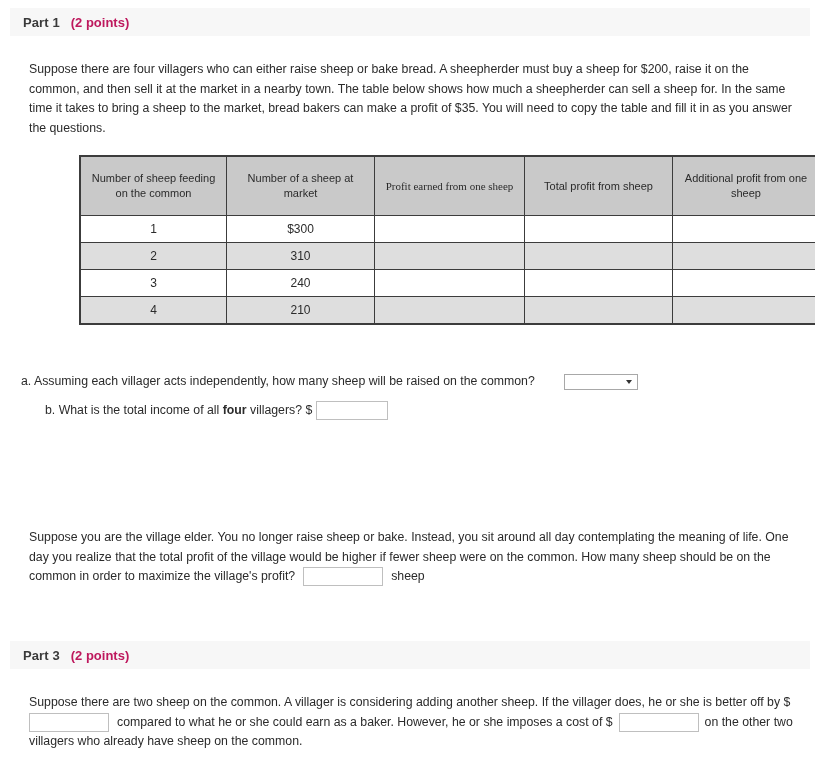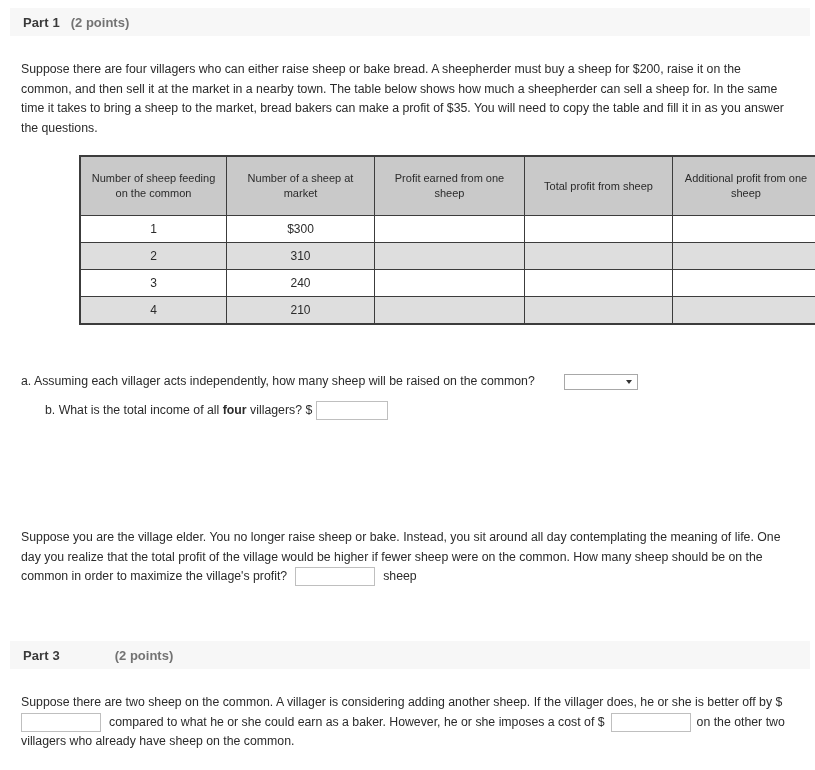--- a/index.html
+++ b/index.html
@@ -35,28 +35,28 @@
   }
   .part-header .part-title {
     font-size: 13px;
     font-weight: bold;
     color: #3a3a3a;
     letter-spacing: 0.1px;
   }
   .part-header .part-points {
     font-size: 13px;
     font-weight: bold;
-    color: #737373;
+    color: #be185d;
     margin-left: 11px;
   }
 
   
   .para {
     position: absolute;
-    left: 21px;
+    left: 29px;
     width: 772px;
     font-size: 12.3px;
     line-height: 19.6px;
     color: #2b2b2b;
     text-align: left;
   }
 
   
   .sheep-table {
     position: absolute;
@@ -86,21 +86,21 @@
   .sheep-table tbody td {
     height: 26px;
     font-size: 12px;
     vertical-align: middle;
   }
   .sheep-table tbody tr.odd td { background: #ffffff; }
   .sheep-table tbody tr.even td { background: #dedede; }
 
   .col-1 { width: 133px; }
   .col-2 { width: 135px; }
-  .col-3 { width: 137px; }
+  .col-3 { width: 137px; font-family: Liberation Serif, serif; }
   .col-4 { width: 135px; }
   .col-5 { width: 134px; }
 
   
   .qa-line {
     position: absolute;
     font-size: 12.3px;
     line-height: 19.6px;
     color: #2b2b2b;
     white-space: nowrap;
@@ -214,20 +214,20 @@
   </div>
 
   <div class="qa-line" style="left:21px; top:401px;padding-left:24px;">
     <span>b. What is the total income of all </span><b>four</b><span> villagers? $</span>
     <input class="answer-box" type="text" placeholder="" style="">
   </div>
 
 
   <div class="para" style="top:528px;"><span>Suppose you are the village elder. You no longer raise sheep or bake. Instead, you sit around all day contemplating the meaning of life. One day you realize that the total profit of the village would be higher if fewer sheep were on the common. How many sheep should be on the common in order to maximize the village's profit?</span><span style="display:inline-block;width:8px;"></span><input class="answer-box wide" type="text" placeholder="" style=""><span style="display:inline-block;width:8px;"></span><span>sheep</span></div>
 
-  <div class="part-header" style="top:641px;gap:44px;">
+  <div class="part-header" style="top:641px;">
     <span class="part-title">Part 3</span>
     <span class="part-points">(2 points)</span>
   </div>
 
   <div class="para" style="top:693px;"><span>Suppose there are two sheep on the common. A villager is considering adding another sheep. If the villager does, he or she is better off by $</span><span style="display:inline-block;width:6px;"></span><input class="answer-box wide" type="text" placeholder="" style=""><span style="display:inline-block;width:8px;"></span><span>compared to what he or she could earn as a baker. However, he or she imposes a cost of $</span><span style="display:inline-block;width:6px;"></span><input class="answer-box wide" type="text" placeholder="" style=""><span style="display:inline-block;width:6px;"></span><span>on the other two villagers who already have sheep on the common.</span></div>
 
 </div>
 
 </body></html>

